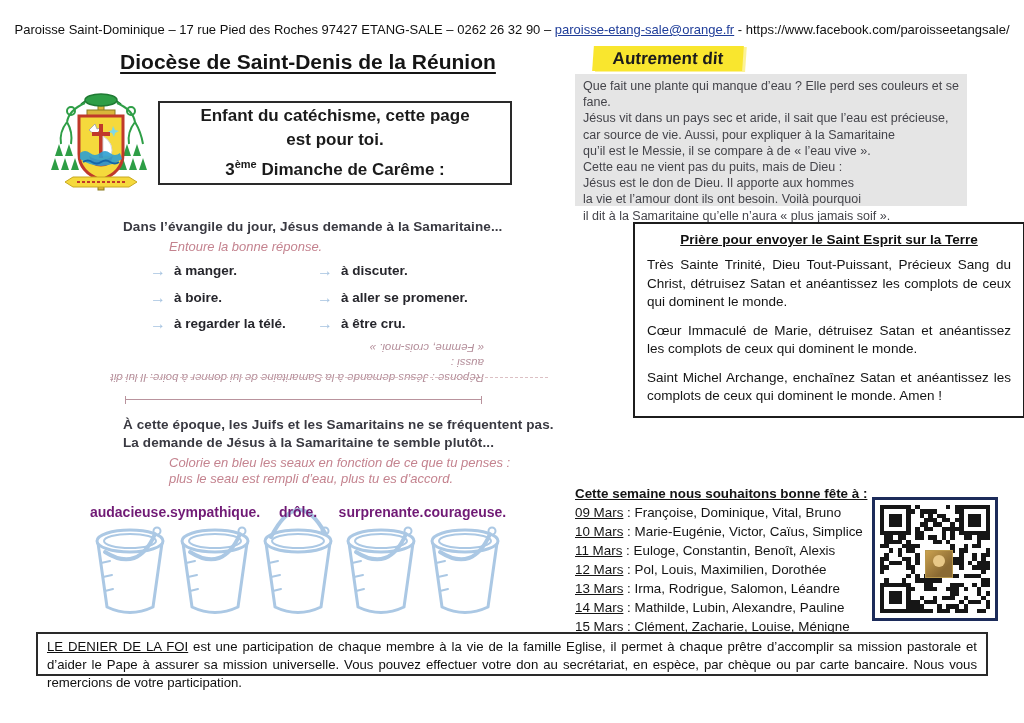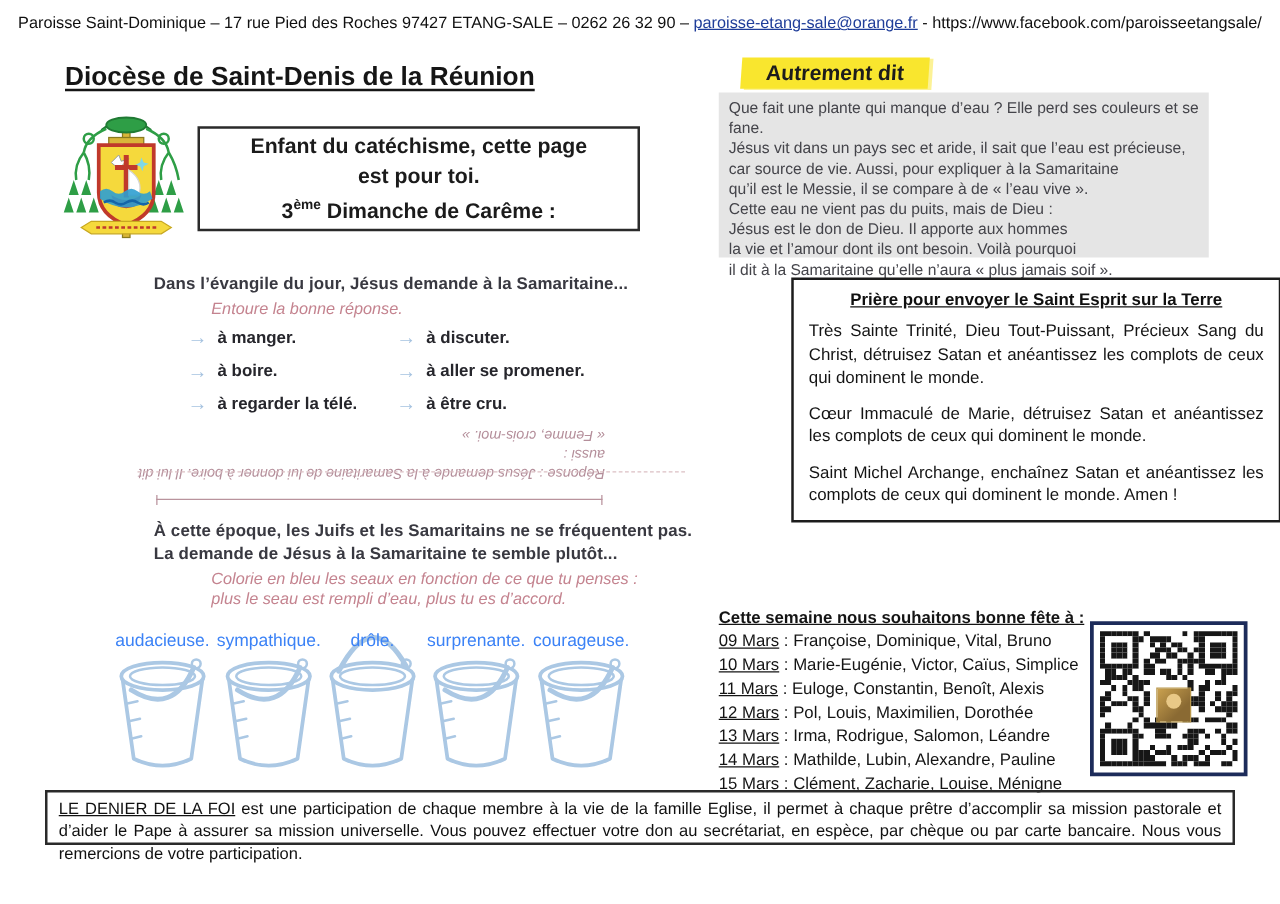--- a/index.html
+++ b/index.html
@@ -1,42 +1,42 @@
 <!DOCTYPE html>
 <html><head>
 <meta charset="utf-8">
 <style>
   html,body{margin:0;padding:0;background:#ffffff;}
   body{font-family:"Liberation Sans",sans-serif;color:#111;}
   .page{position:relative;width:1024px;height:723px;background:#fff;overflow:hidden;}
 
   
-  .hdr{position:absolute;top:10px;left:0;width:1024px;text-align:center;font-size:13px;color:#101010;}
+  .hdr{position:absolute;top:22px;left:0;width:1024px;text-align:center;font-size:13px;color:#101010;}
   .hdr a{color:#1f3d99;text-decoration:underline;}
 
   
-  .doc-title{position:absolute;top:50px;left:52px;width:470px;font-size:21px;font-weight:bold;color:#151515;text-decoration:underline;text-underline-offset:3px;}
+  .doc-title{position:absolute;top:50px;left:73px;width:470px;text-align:center;font-size:21px;font-weight:bold;color:#151515;text-decoration:underline;text-underline-offset:3px;}
   .crest{position:absolute;top:86px;left:45px;}
   .cate-box{position:absolute;top:101px;left:158px;width:350px;height:80px;border:2px solid #2a2a2a;display:flex;flex-direction:column;justify-content:center;text-align:center;font-size:17px;font-weight:bold;color:#1b1b1b;line-height:24px;}
   .cate-box .u{}
   .cate-box sup{font-size:11px;}
 
   .q-bold{position:absolute;left:123px;font-size:13.5px;font-weight:bold;color:#393941;letter-spacing:.1px;}
   .pink-it{position:absolute;left:141px;font-size:13px;font-style:italic;color:#c4838f;margin-left:28px;}
   .opt-row{position:absolute;font-size:13.5px;font-weight:600;color:#26262c;}
   .arrow{color:#a6c3e0;font-size:16px;font-weight:bold;margin-right:8px;position:relative;top:1px;}
 
   .answer-rot{position:absolute;left:106px;top:340px;width:378px;transform:rotate(180deg);color:#b48e9a;font-style:italic;font-size:11.5px;line-height:15px;}
   .dash-line{position:absolute;left:110px;top:377px;width:438px;border-top:1.5px dashed #dcc0c4;}
   .sol-line{position:absolute;left:125px;top:396px;width:357px;height:8px;}
   .sol-line .bar{position:absolute;top:3px;left:0;width:100%;border-top:1.5px solid #b9939d;}
   .sol-line .t1,.sol-line .t2{position:absolute;top:0;width:0;height:8px;border-left:1.5px solid #b9939d;}
   .sol-line .t1{left:0;} .sol-line .t2{right:0;}
 
-  .bucket-label{position:absolute;top:504px;font-size:14px;font-weight:400;color:#3b82f6;text-align:center;transform:translateX(-50%);z-index:2;}
+  .bucket-label{position:absolute;top:504px;font-size:14px;font-weight:700;color:#701a75;text-align:center;transform:translateX(-50%);z-index:2;}
   .bucket{position:absolute;z-index:1;}
 
   
   .autre-badge{position:absolute;top:46px;left:593px;width:150px;height:25px;background:#f9e62e;transform:skewX(-4deg);box-shadow:3px 1px 0 #f9e62e80;display:flex;align-items:center;justify-content:center;font-size:17px;font-weight:bold;color:#1c1c1c;}
   .autre-panel{position:absolute;top:74px;left:575px;width:392px;height:132px;background:#e5e5e5;padding:4px 8px;box-sizing:border-box;font-size:12.5px;line-height:16.2px;color:#44444a;}
 
   .prayer-box{position:absolute;top:222px;left:585px;width:392px;height:196px;border:2px solid #1c1c1c;box-sizing:border-box;padding:8px 12px;margin-left:48px;}
   .prayer-title{text-align:center;font-size:13.5px;font-weight:bold;text-decoration:underline;margin-bottom:9px;color:#101010;}
   .prayer-box p{margin:0 0 10px 0;font-size:13.5px;line-height:18.5px;text-align:justify;color:#141414;}
 

